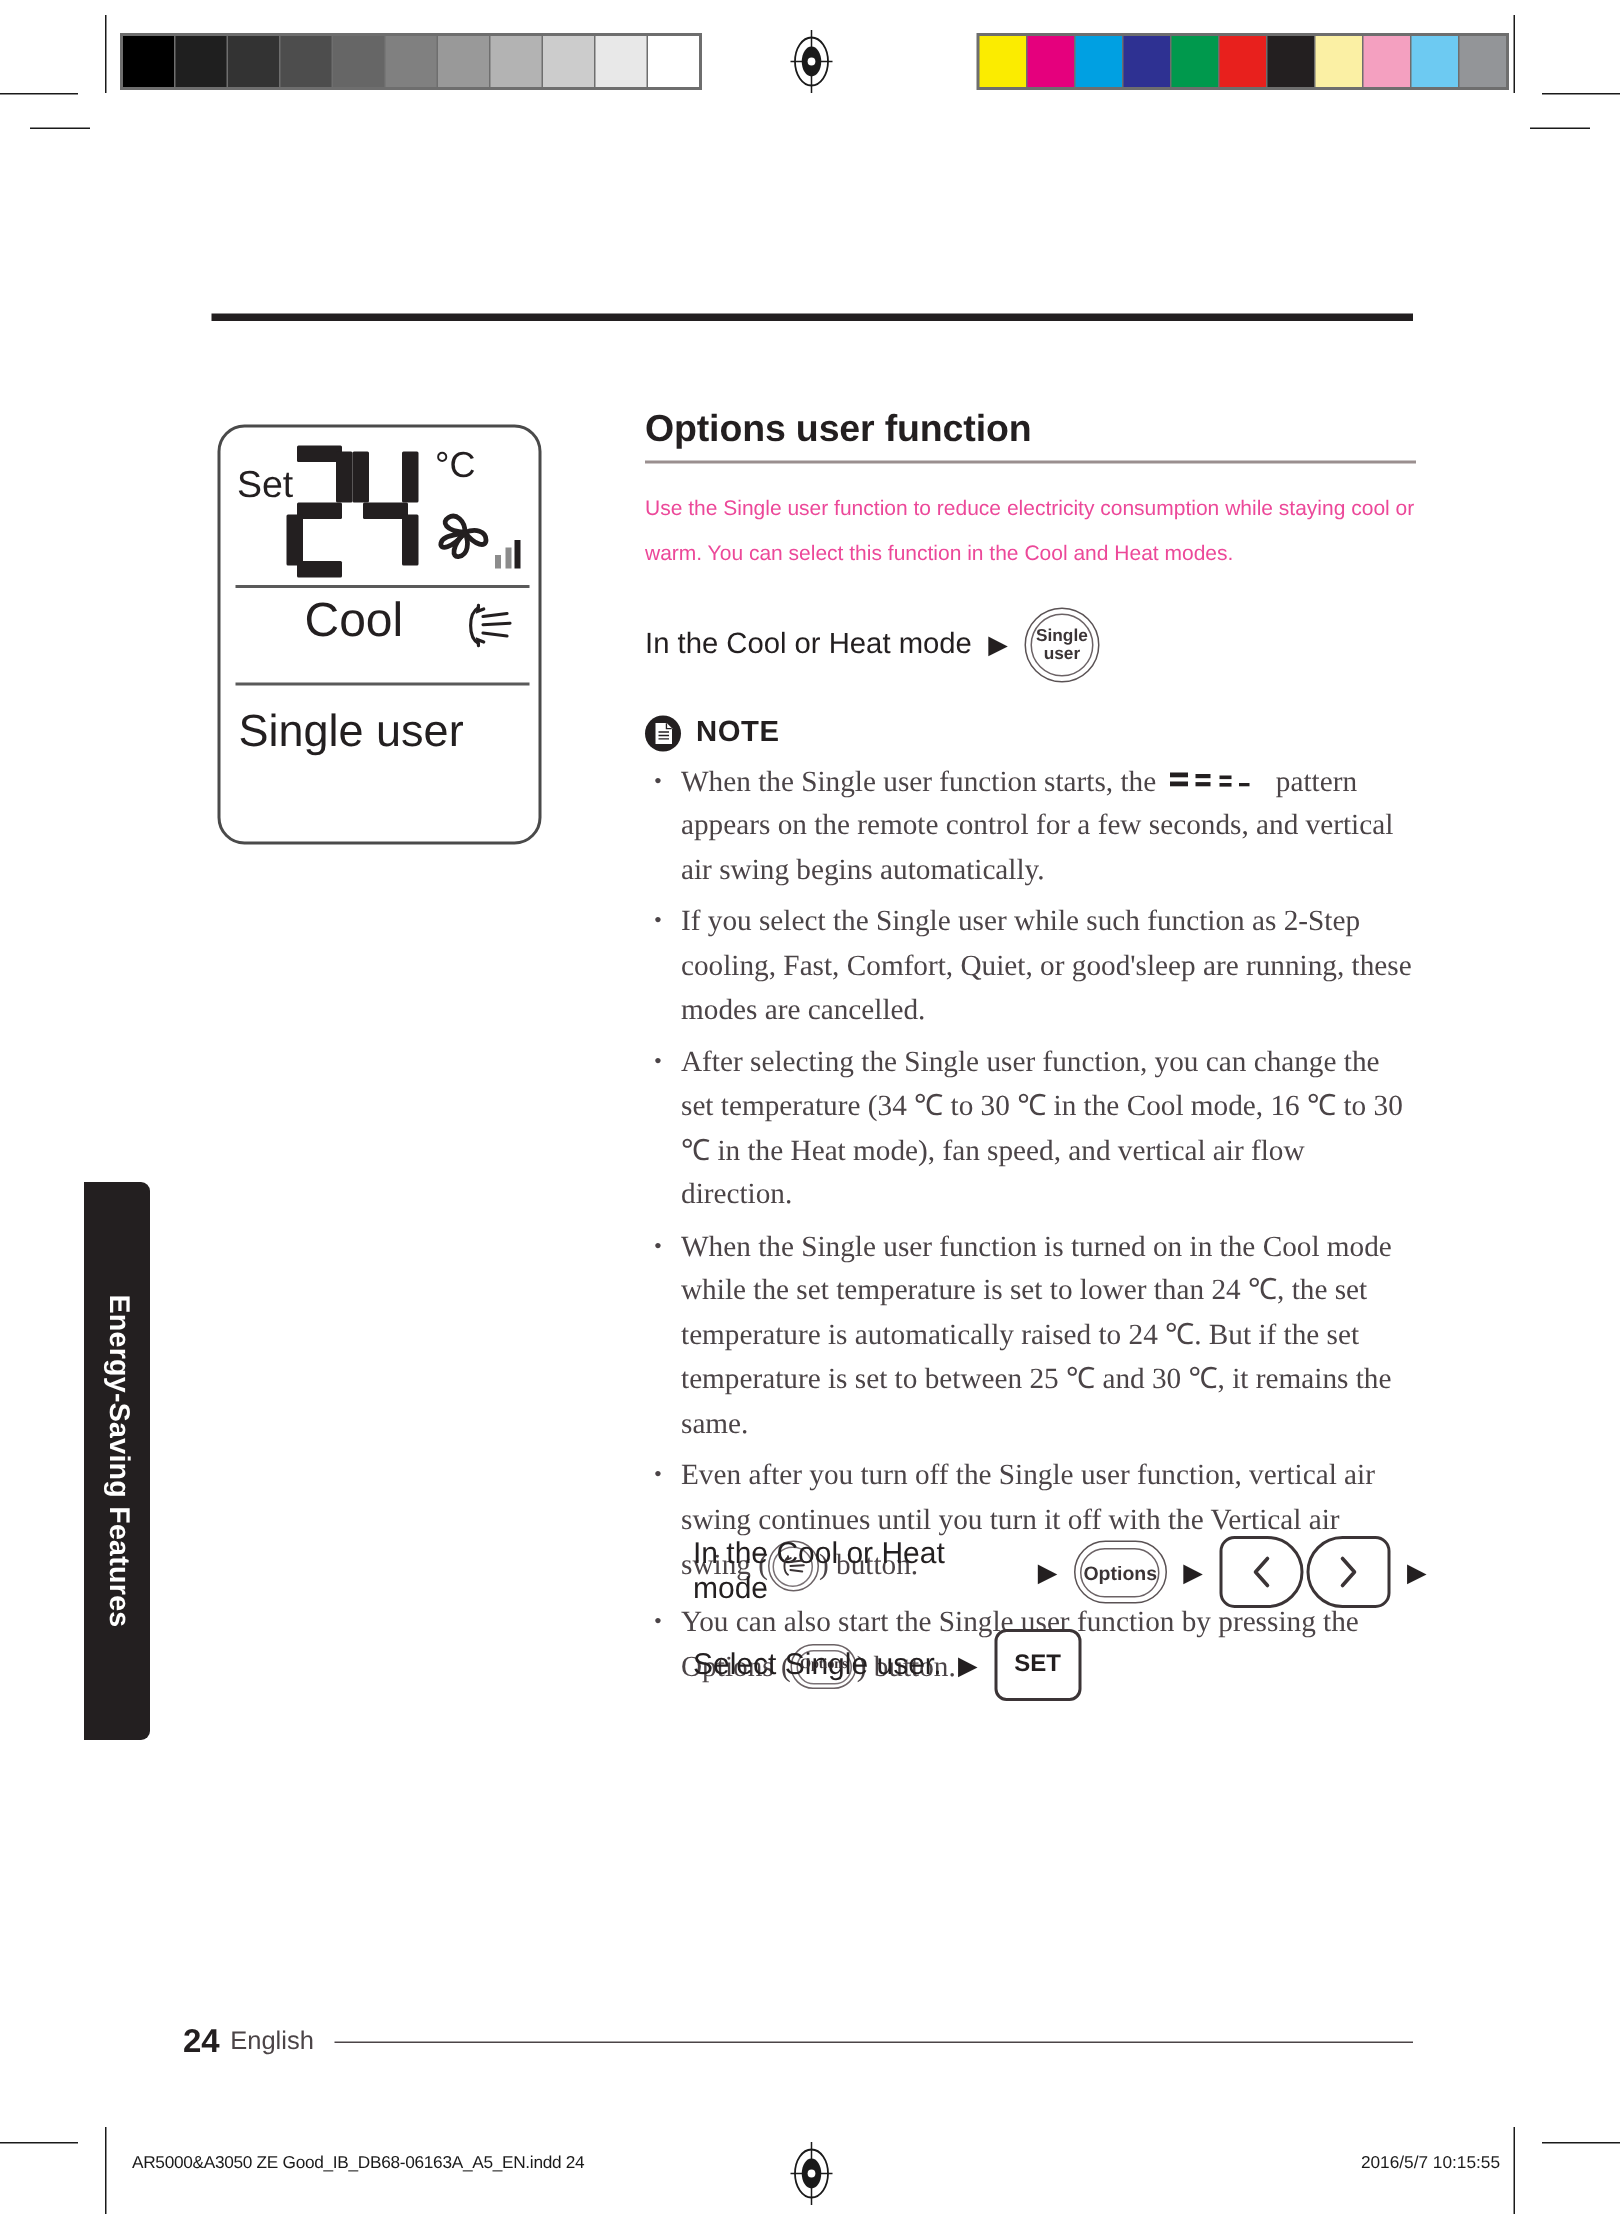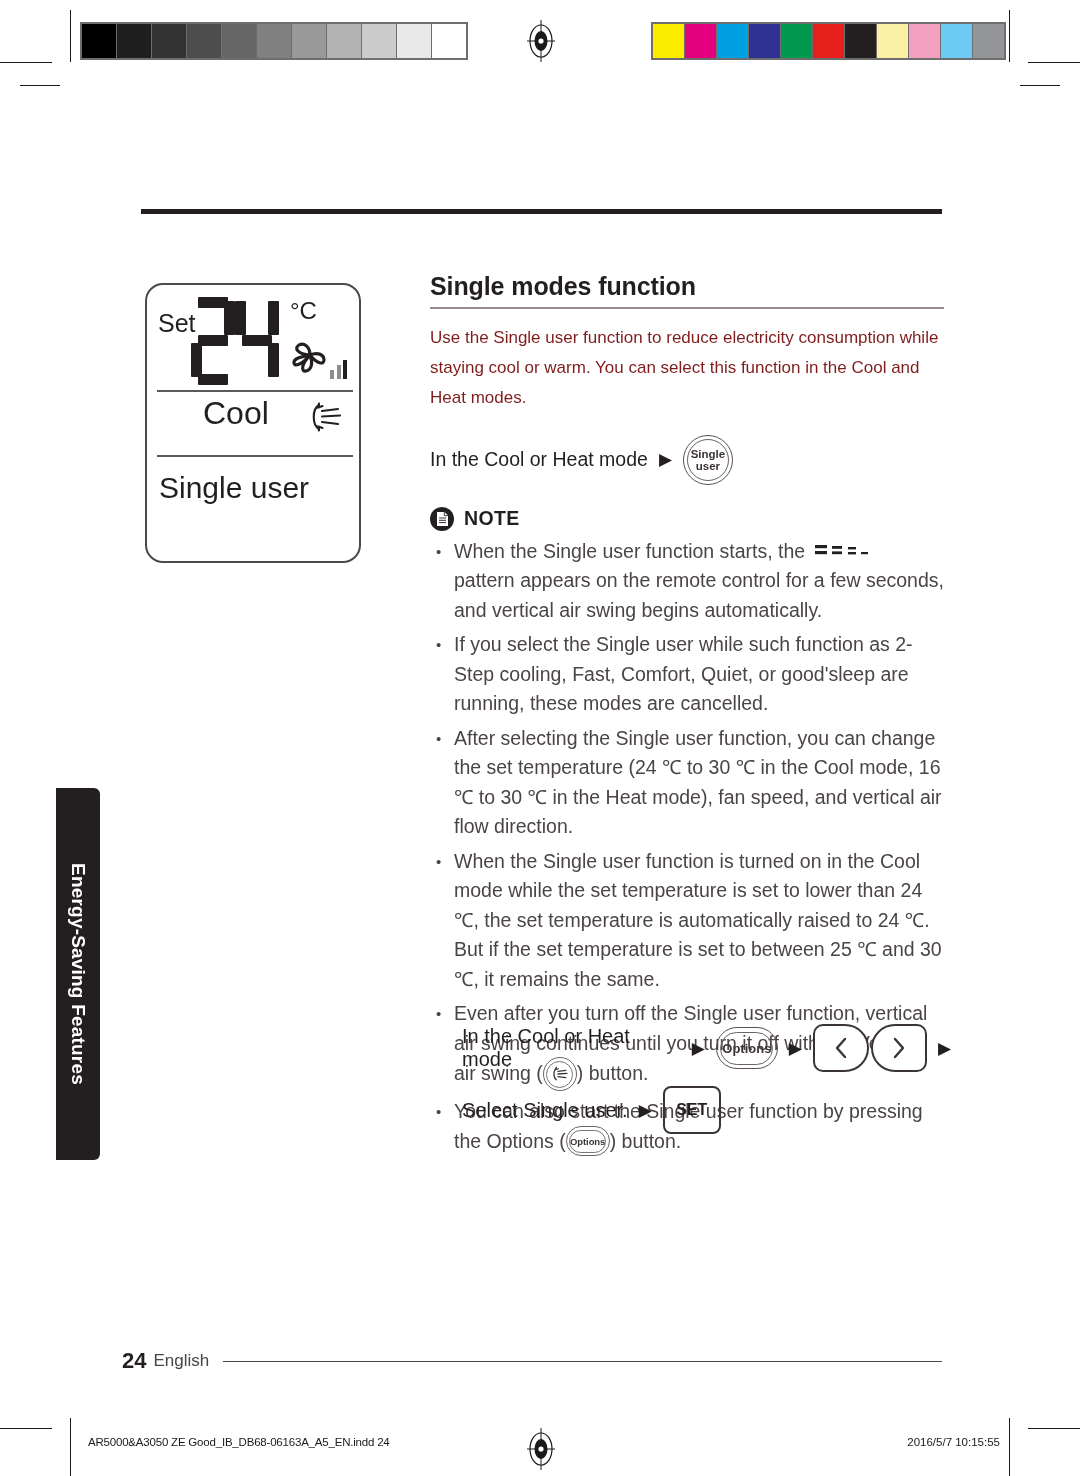--- a/index.html
+++ b/index.html
@@ -219,23 +219,23 @@
     color: #231f20;
     letter-spacing: -0.1px;
   }
   .title-rule {
     margin-top: 6px;
     width: 514px; height: 1.5px;
     background: #9a8f8f;
   }
   p.intro {
     margin: 14px 0 0 0;
-    font-size: 17px;
+    font-size: 14px;
     line-height: 30px;
-    color: #7f1d1d;
+    color: #ec4899;
   }
 
   .step-row {
     display: flex;
     align-items: center;
     margin-top: 22px;
     font-size: 19.5px;
     color: #231f20;
   }
   .step-row .tri { margin: 0 11px; font-size: 17px; line-height: 1; color: #231f20; }
@@ -283,20 +283,21 @@
     font-size: 19.5px;
     font-weight: bold;
     color: #231f20;
     letter-spacing: 0.4px;
   }
 
   ul.notes {
     margin: 6px 0 0 0;
     padding: 0;
     list-style: none;
+    font-family: Liberation Serif, serif;
   }
   ul.notes > li {
     position: relative;
     padding-left: 24px;
     margin-top: 5px;
     font-size: 19.5px;
     line-height: 29.5px;
     color: #4b4447;
   }
   ul.notes > li::before {
@@ -541,21 +542,21 @@
         </g>
       </svg>
     </div>
 
     <div class="lcd-line l2"></div>
 
     <span class="lcd-single">Single user</span>
   </div>
 
   <div class="content">
-    <h1 class="sect-title">Single modes function</h1>
+    <h1 class="sect-title">Options user function</h1>
     <div class="title-rule"></div>
 
     <p class="intro">Use the Single user function to reduce electricity consumption while staying cool or warm. You can select this function in the Cool and Heat modes.</p>
 
     <div class="step-row">
       <span>In the Cool or Heat mode</span>
       <span class="tri">▶</span>
       <span class="btn-circle">
         <span class="cap">
           <span>Single</span><br>
@@ -591,21 +592,21 @@
               <rect x="17" y="10.4" width="10" height="2.8"></rect>
               <rect x="33" y="6" width="8" height="2.4"></rect>
               <rect x="33" y="11" width="8" height="2.4"></rect>
               <rect x="46" y="11" width="7" height="2.2"></rect>
             </g>
           </svg>
         </span>
         <span>pattern appears on the remote control for a few seconds, and vertical air swing begins automatically.</span>
       </li>
       <li>If you select the Single user while such function as 2-Step cooling, Fast, Comfort, Quiet, or good'sleep are running, these modes are cancelled.</li>
-      <li>After selecting the Single user function, you can change the set temperature (24 ℃ to 30 ℃ in the Cool mode, 16 ℃ to 30 ℃ in the Heat mode), fan speed, and vertical air flow direction.</li>
+      <li>After selecting the Single user function, you can change the set temperature (34 ℃ to 30 ℃ in the Cool mode, 16 ℃ to 30 ℃ in the Heat mode), fan speed, and vertical air flow direction.</li>
       <li>When the Single user function is turned on in the Cool mode while the set temperature is set to lower than 24 ℃, the set temperature is automatically raised to 24 ℃. But if the set temperature is set to between 25 ℃ and 30 ℃, it remains the same.</li>
       <li>
         <span>Even after you turn off the Single user function, vertical air swing continues until you turn it off with the Vertical air swing (</span><span class="inline-btn inline-swing">
             <svg width="19" height="18" viewBox="0 0 36 34" style="z-index:1">
             <g fill="none" stroke="#3b3436" stroke-width="2.4" stroke-linecap="round">
               <path d="M12 6 C6 10, 6 24, 12 28"></path>
               <path d="M12 4.5 L11.5 8.5 L15.5 7"></path>
               <path d="M15 12 L30 10"></path>
               <path d="M15 17 L32 16"></path>
               <path d="M15 22 L30 24"></path>

